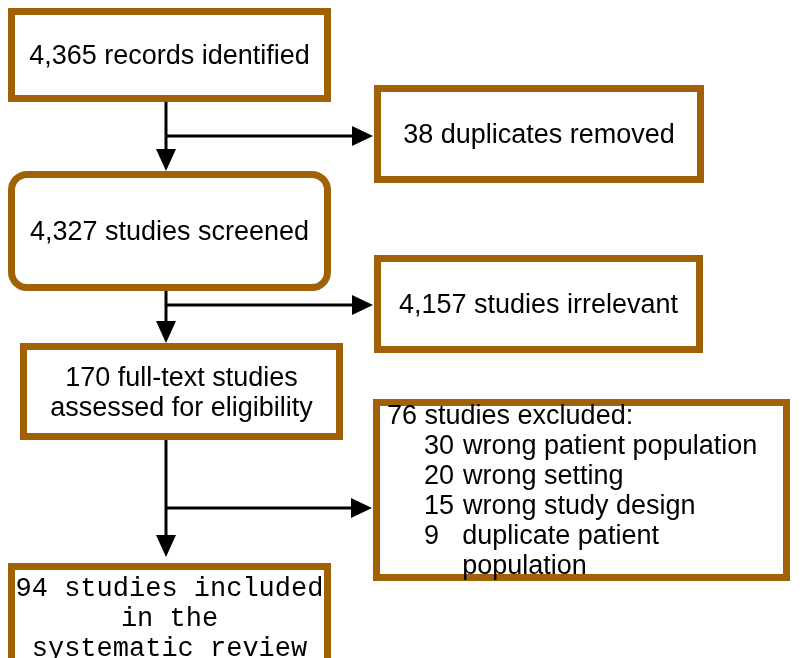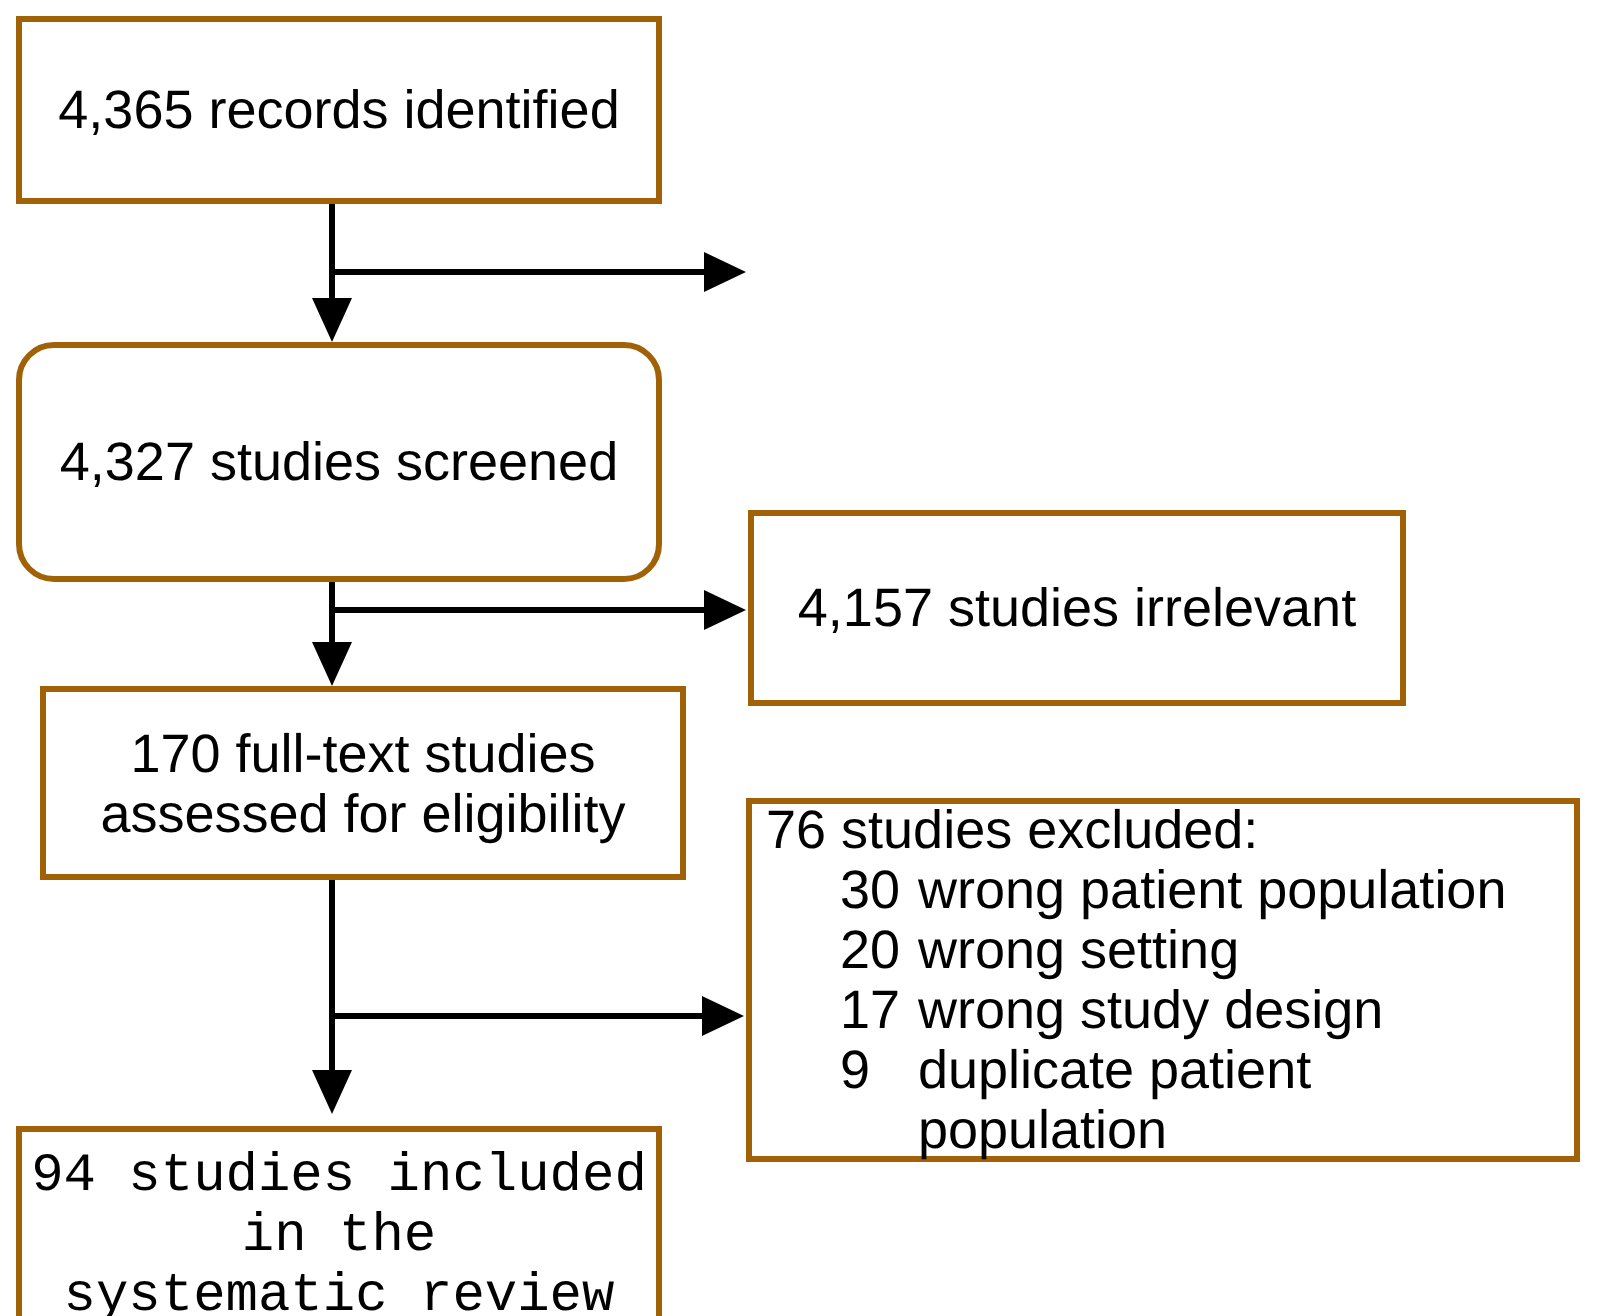--- a/index.html
+++ b/index.html
@@ -18,21 +18,21 @@
   }
   .connectors {
     position: absolute;
     top: 0;
     left: 0;
     z-index: 0;
   }
   .flowbox {
     position: absolute;
     box-sizing: border-box;
-    border: 3px solid #a16207;
+    border: 7px solid #a16207;
     background: #ffffff;
     z-index: 1;
     display: flex;
     flex-direction: column;
     align-items: center;
     justify-content: center;
     font-size: 27px;
     line-height: 30px;
     text-align: center;
     white-space: pre-line;
@@ -96,20 +96,23 @@
     <g>
       <line x1="166" y1="508" x2="352" y2="508" stroke="#000" stroke-width="3"></line>
       <polygon points="351,498 351,518 372,508" fill="#000"></polygon>
     </g>
   </svg>
 
   <div class="flowbox box-identified">
     <span>4,365 records identified</span>
   </div>
 
+  <div class="flowbox box-duplicates">
+    <span>38 duplicates removed</span>
+  </div>
 
   <div class="flowbox box-screened">
     <span>4,327 studies screened</span>
   </div>
 
   <div class="flowbox box-irrelevant">
     <span>4,157 studies irrelevant</span>
   </div>
 
   <div class="flowbox box-fulltext">
@@ -121,21 +124,21 @@
     <div>76 studies excluded:</div>
     <div class="excl-row">
       <span class="excl-num">30</span>
       <span>wrong patient population</span>
     </div>
     <div class="excl-row">
       <span class="excl-num">20</span>
       <span>wrong setting</span>
     </div>
     <div class="excl-row">
-      <span class="excl-num">17</span>
+      <span class="excl-num">15</span>
       <span>wrong study design</span>
     </div>
     <div class="excl-row">
       <span class="excl-num">9</span>
       <span>duplicate patient population</span>
     </div>
   </div>
 
   <div class="flowbox box-included">
     <span>94 studies included in the

